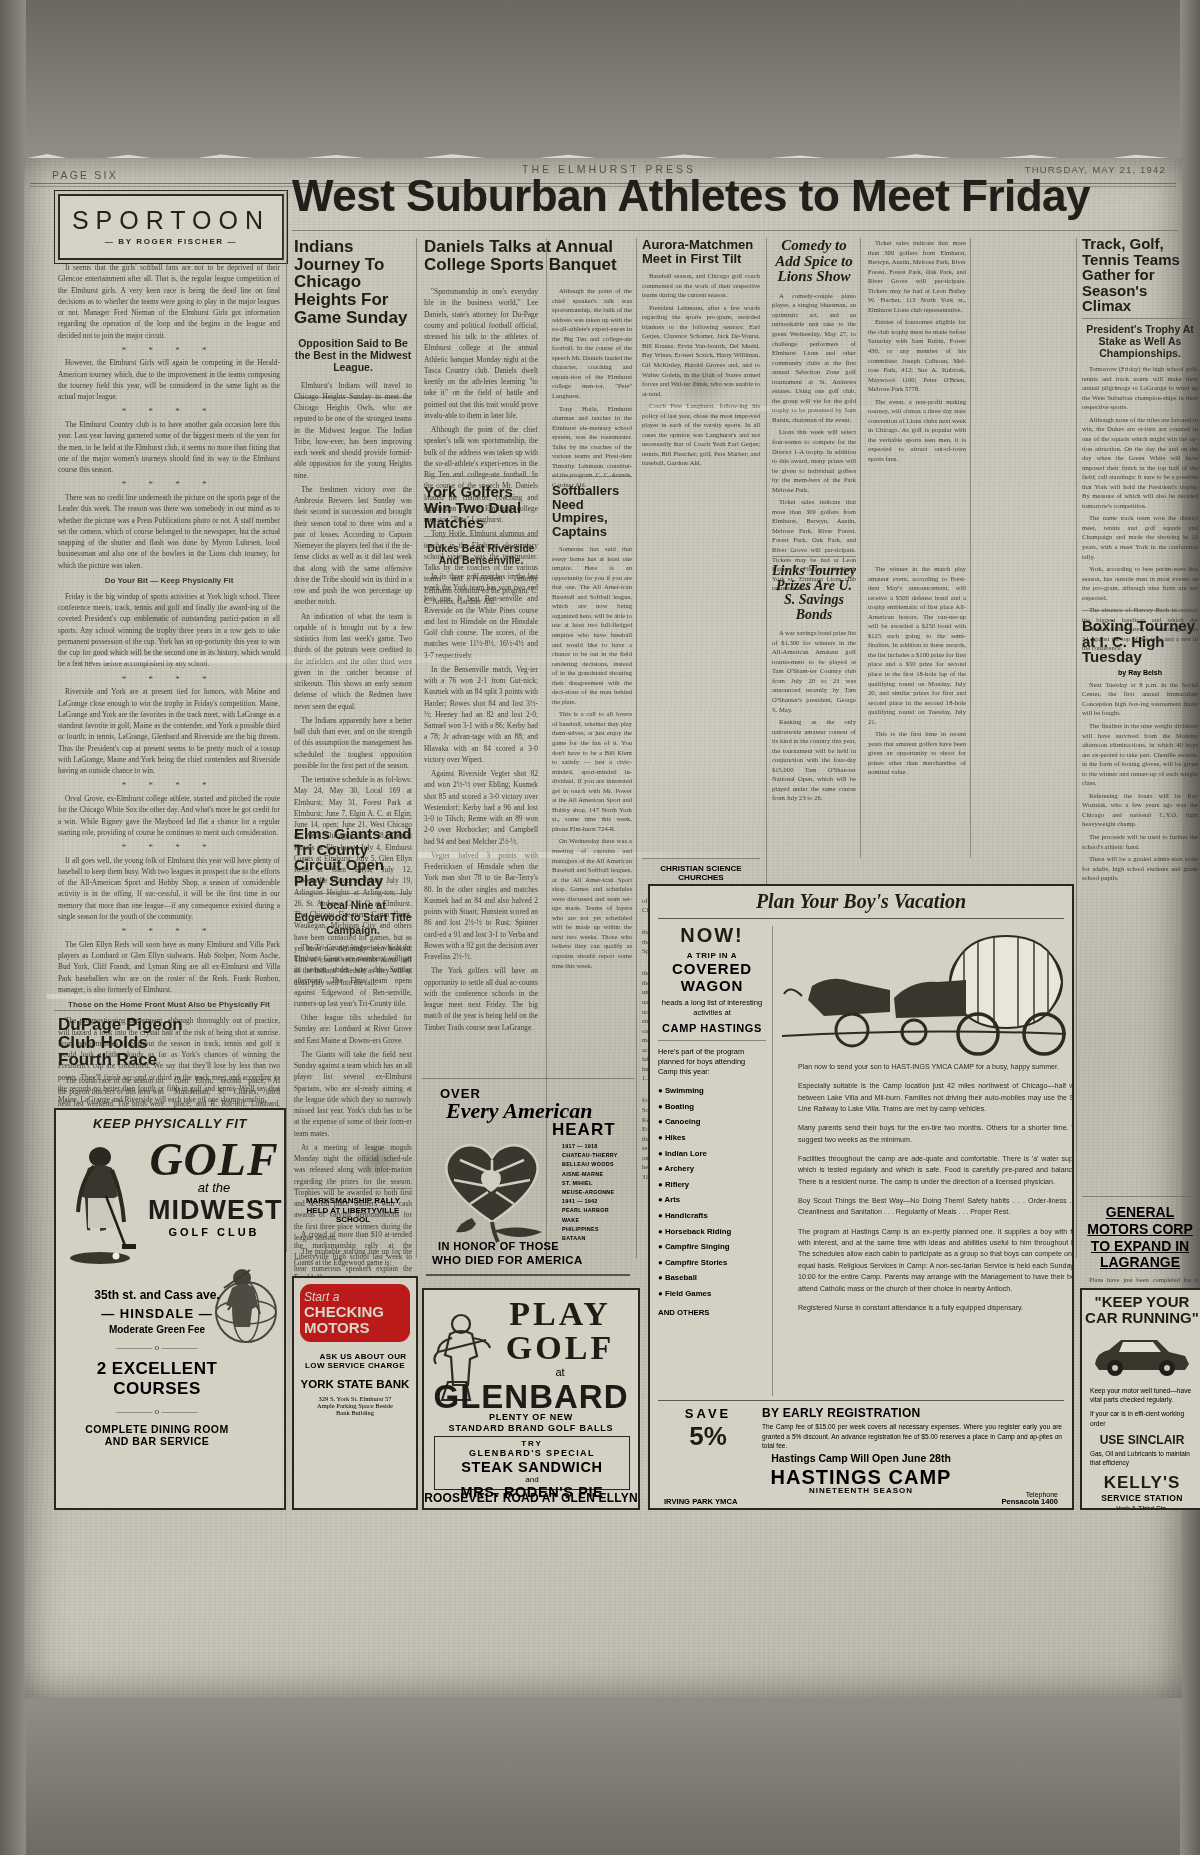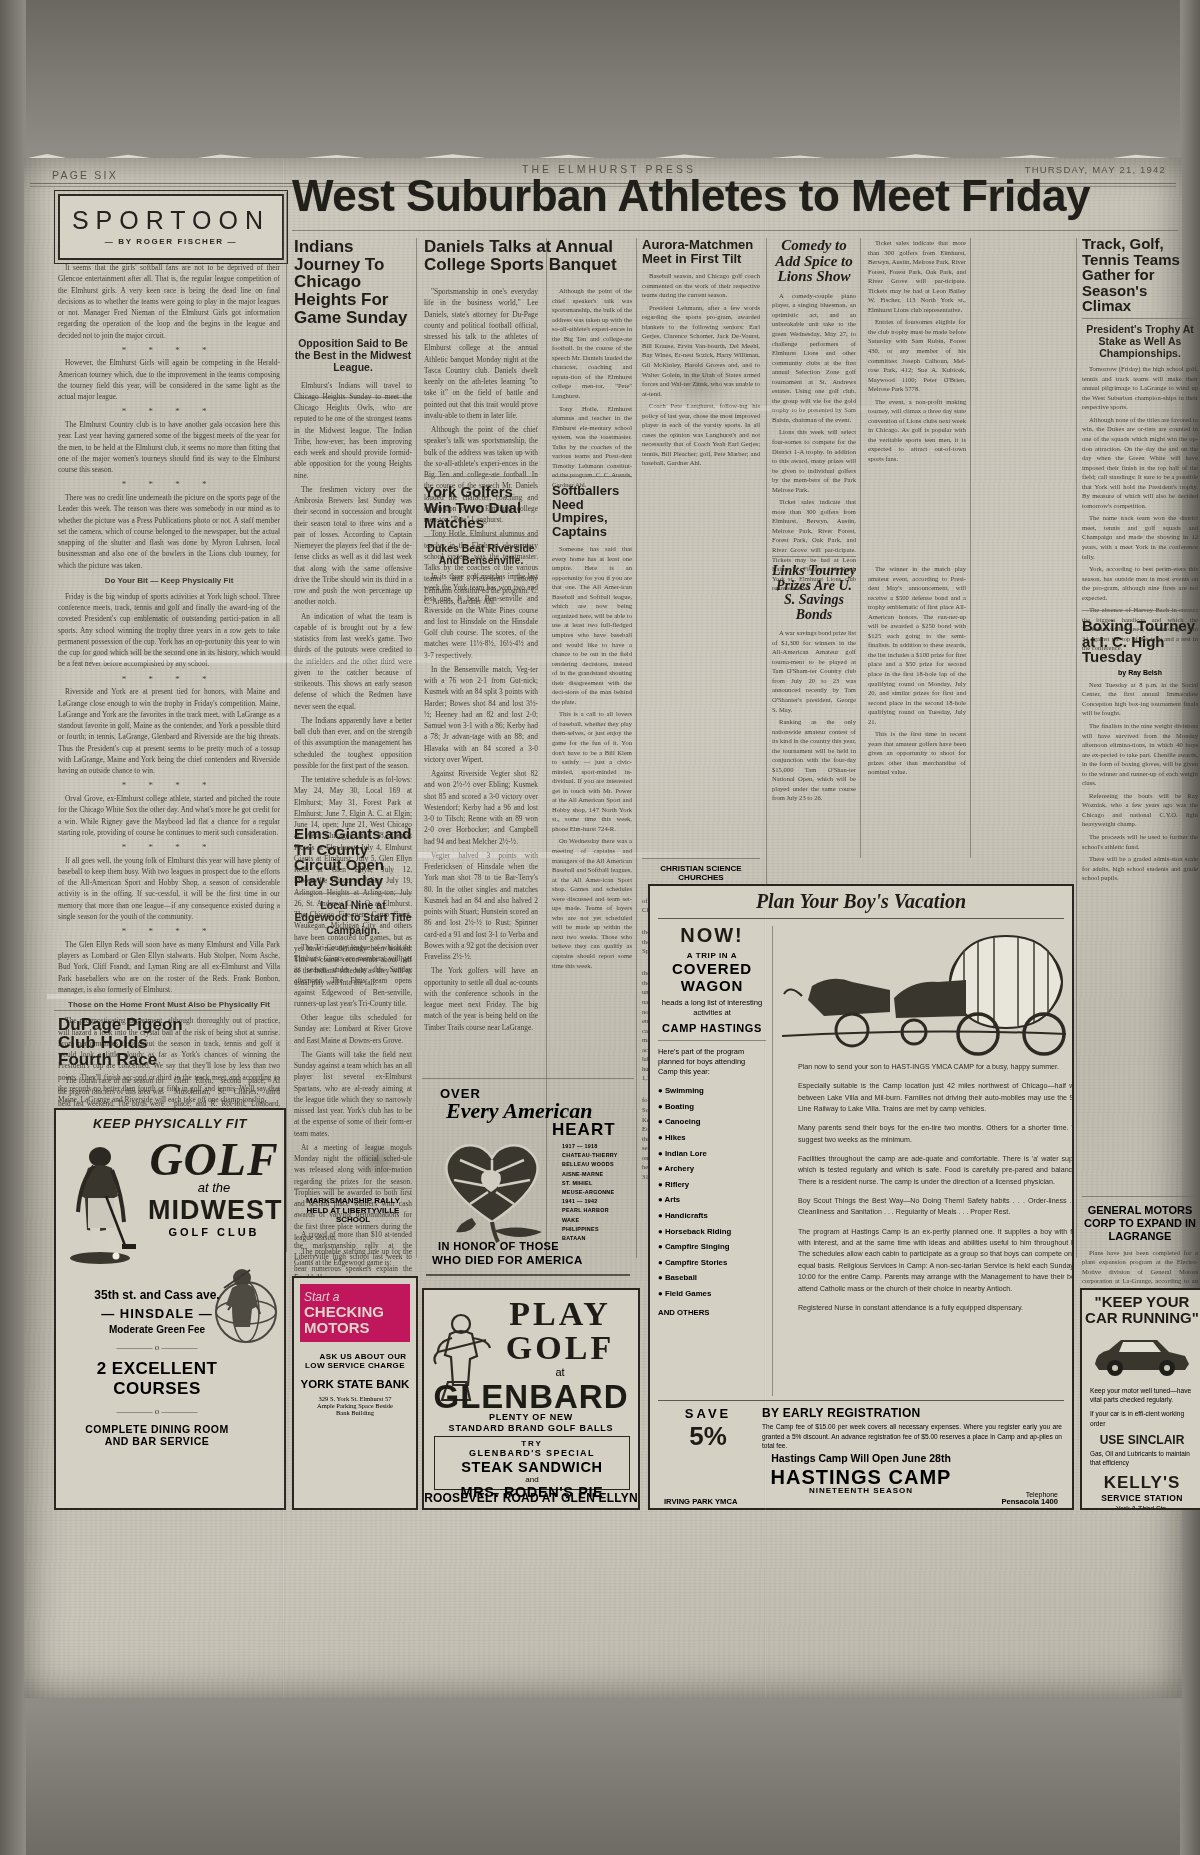--- a/index.html
+++ b/index.html
@@ -84,21 +84,21 @@
   .midwest{font-family:"Liberation Sans",sans-serif;font-weight:700;font-size:27px;
      letter-spacing:1px;color:#201e19;line-height:1;}
   .kpf{font-family:"Liberation Sans",sans-serif;font-weight:700;font-style:italic;
       font-size:13px;letter-spacing:.6px;color:#201e19;}
 
   .playgolf{font-family:"Liberation Serif",serif;font-weight:700;font-size:34px;
      letter-spacing:3px;color:#201e19;line-height:1.05;}
   .glenbard{font-family:"Liberation Sans",sans-serif;font-weight:700;font-size:33px;
      letter-spacing:1px;color:#1f1d18;}
 
-  .rev{background:#be185d;color:#d8d4c8;}
+  .rev{background:#b91c1c;color:#d8d4c8;border-radius:11px;}
 
   .vac{font-family:"Liberation Serif",serif;font-weight:700;font-style:italic;font-size:20px;color:#201e19;}
   .now{font-family:"Liberation Sans",sans-serif;font-weight:700;font-size:20px;letter-spacing:2px;color:#201e19;}
 
   .keepcar{font-family:"Liberation Sans",sans-serif;font-weight:700;font-size:15px;
     line-height:1.05;color:#201e19;}
   .sincl{font-family:"Liberation Sans",sans-serif;font-weight:700;font-size:12px;color:#201e19;}
   .kellys{font-family:"Liberation Sans",sans-serif;font-weight:700;font-size:17px;letter-spacing:1px;color:#201e19;}
 
   .bankbox{font-family:"Liberation Sans",sans-serif;font-weight:700;color:#d8d4c8;font-size:15px;line-height:1.08;}
@@ -410,21 +410,21 @@
         <p>Next Tuesday at 8 p.m. in the Social Center, the first annual Immaculate Conception high box-ing tournament finals will be fought.</p>
         <p>The finalists in the nine weight divisions will have survived from the Monday afternoon elimina-tions, in which 40 boys are ex-pected to take part. Chenille awards, in the form of boxing gloves, will be given to the winner and runner-up of each weight class.</p>
         <p>Refereeing the bouts will be Ray Wozniak, who a few years ago was the Chicago and national C.Y.O. light heavyweight champ.</p>
         <p>The proceeds will be used to further the school's athletic fund.</p>
         <p>There will be a graded admis-sion scale for adults, high school students and grade school pupils.</p>
       </div>
     </div>
 
     <div class="hline" style="left:1058px;width:116px;top:1038px;"></div>
     <div class="col" style="left:1058px;top:1046px;width:116px;">
-      <div class="sans b ctr" style="font-size:11px;line-height:1.2;">GENERAL MOTORS CORP TO EXPAND IN LAGRANGE</div>
+      <div class="sans b ctr" style="font-size:14px;line-height:1.2;text-decoration:underline;">GENERAL MOTORS CORP TO EXPAND IN LAGRANGE</div>
       <div class="body tiny" style="margin-top:4px;">
         <p>Plans have just been completed for a plant expansion program at the Electro-Motive division of General Motors corporation at La-Grange, according to an an-nouncement today by H. L. Ham-ilton, vice-president of General Motors.</p>
         <p>These plans call for an addition to the present building of some 100,000 square feet of manufac-turing space. This will provide in-creased production facilities for diesel engines for the navy.—La-Grange Citizen.</p>
       </div>
     </div>
 
     <div class="hline" style="left:398px;width:212px;top:920px;"></div>
     <div class="adthin" style="left:398px;top:926px;width:212px;height:196px;border:none;background:transparent;">
       <div class="sans b" style="position:absolute;left:18px;top:2px;font-size:13px;letter-spacing:1px;">OVER</div>
       <div style="position:absolute;left:24px;top:14px;font-family:'Liberation Serif',serif;font-style:italic;font-weight:700;font-size:22px;">Every American</div>

